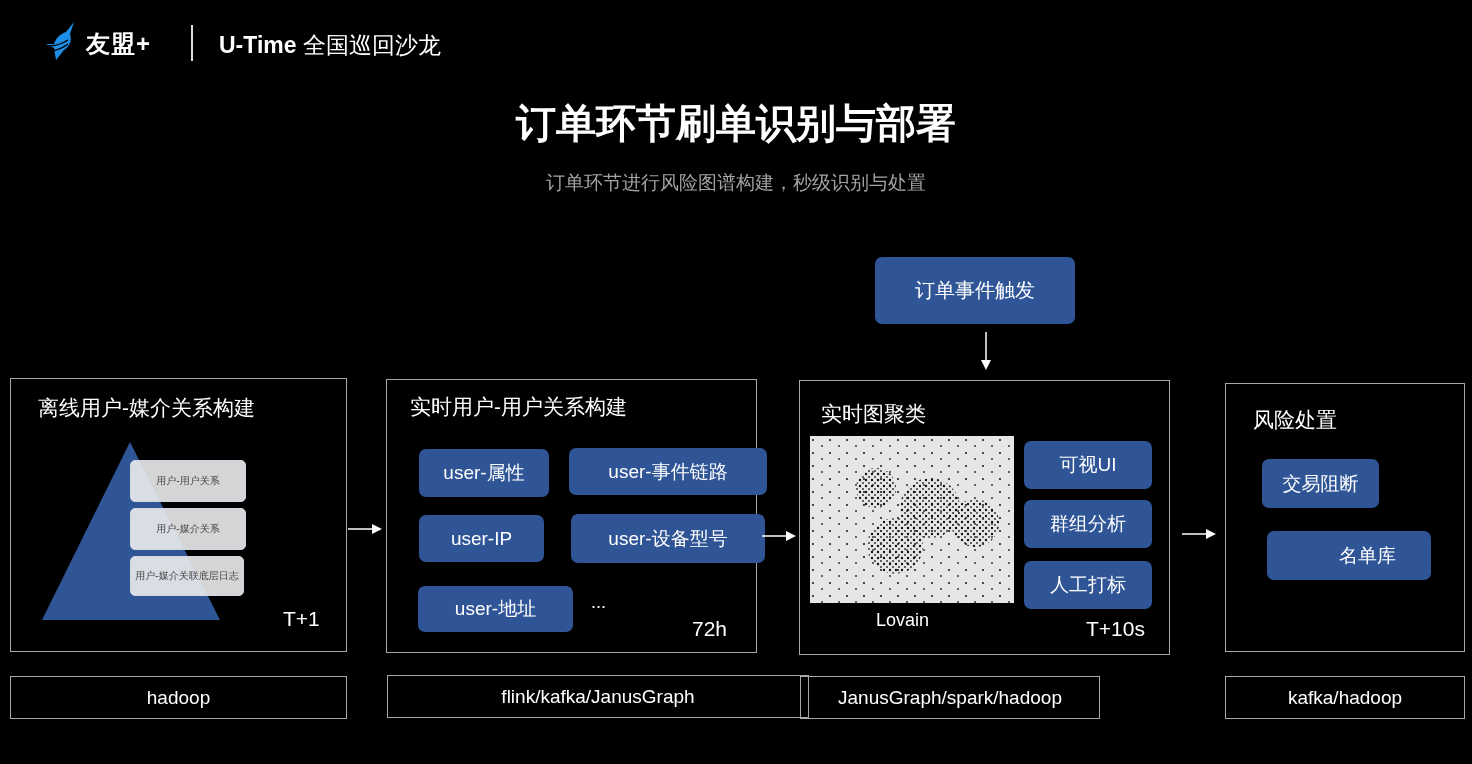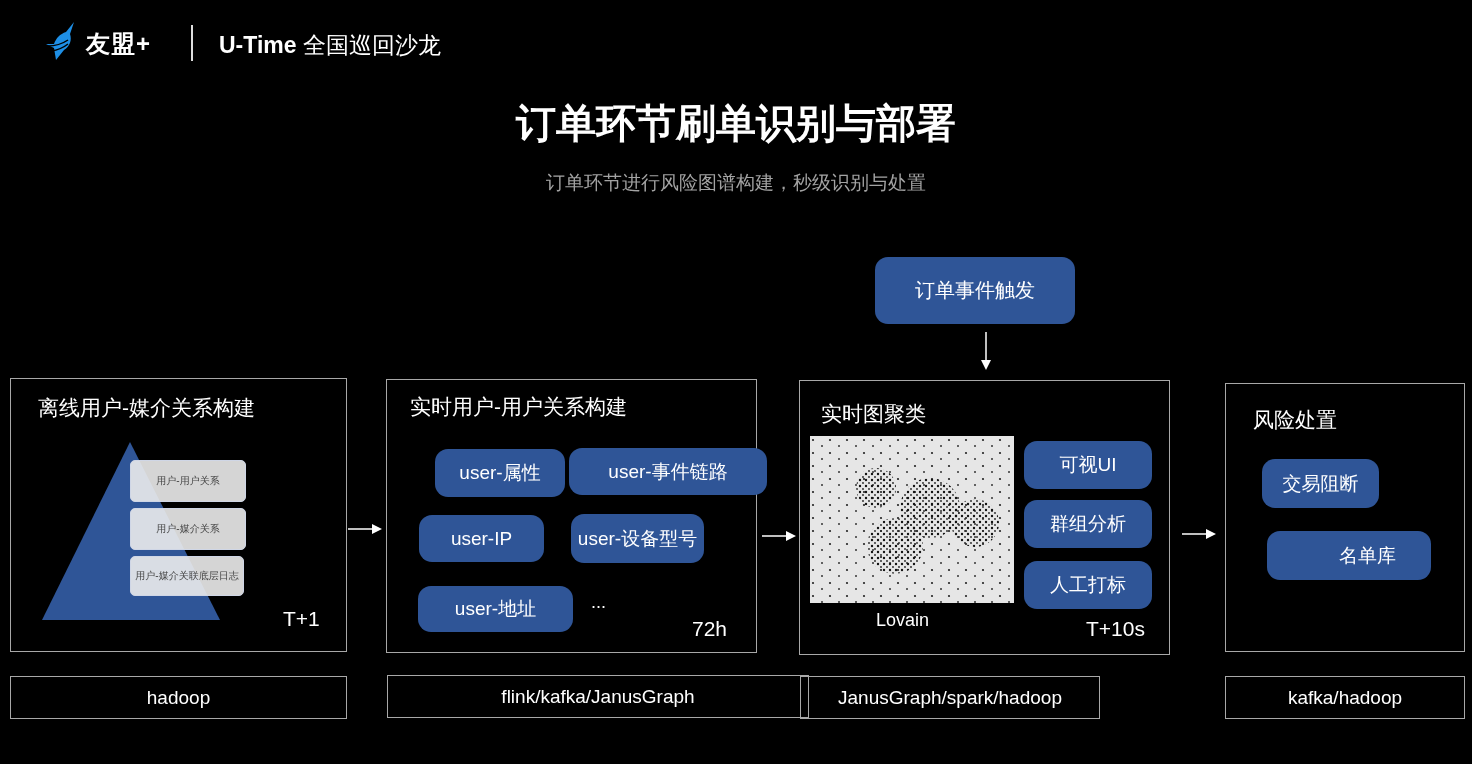--- a/index.html
+++ b/index.html
@@ -12,21 +12,21 @@
   .header-logo { left:44px; top:20px; width:38px; height:42px; }
   .brand { left:86px; top:28px; font-size:24px; font-weight:bold; letter-spacing:1px; }
   .divider { left:191px; top:25px; width:2px; height:36px; background:#ddd; }
   .event { left:219px; top:30px; font-size:23px; }
   .event b { font-weight:bold; }
   .title { left:0; width:1472px; top:96px; text-align:center; font-size:40px; font-weight:bold; }
   .subtitle { left:0; width:1472px; top:170px; text-align:center; font-size:19px; color:#a3a3a3; }
   .panel { border:1.5px solid #a8a8a8; box-sizing:border-box; }
   .panel-title { position:absolute; font-size:21px; color:#fff; }
   .pill {
-    position:absolute; background:#2f5597; border-radius:13px; color:#fff;
+    position:absolute; background:#2f5597; border-radius:7px; color:#fff;
     display:flex; align-items:center; justify-content:center; font-size:19px;
   }
   .tag { position:absolute; font-size:21px; color:#fff; }
   .tech { border:1.5px solid #a8a8a8; box-sizing:border-box; display:flex; align-items:center; justify-content:center; font-size:19px; }
   .arrow { position:absolute; }
   .pyr-label {
     position:absolute; background:rgba(236,236,236,0.9); border:1px solid #cfd6e6; border-radius:5px;
     color:#444; font-size:10px; display:flex; align-items:center; justify-content:center; text-align:center; line-height:14px;
   }
   .scatter { position:absolute; left:810px; top:436px; width:204px; height:167px; background:#e6e6e6; }
@@ -63,24 +63,24 @@
 <div class="tag" style="left:283px; top:607px;">T+1</div>
 <div class="abs tech" style="left:10px; top:676px; width:337px; height:43px;">hadoop</div>
 
 <svg class="arrow" style="left:348px; top:522px;" width="36" height="14">
   <line x1="0" y1="7" x2="26" y2="7" stroke="#fff" stroke-width="1.5"></line>
   <polygon points="24,2 34,7 24,12" fill="#fff"></polygon>
 </svg>
 
 <div class="abs panel" style="left:386px; top:379px; width:371px; height:274px;"></div>
 <div class="panel-title" style="left:410px; top:393px;">实时用户-用户关系构建</div>
-<div class="pill" style="left:419px; top:449px; width:130px; height:48px;margin-left:16px;">user-属性</div>
+<div class="pill" style="left:419px; top:449px; width:130px; height:48px;">user-属性</div>
 <div class="pill" style="left:569px; top:448px; width:198px; height:47px;">user-事件链路</div>
 <div class="pill" style="left:419px; top:515px; width:125px; height:47px;">user-IP</div>
-<div class="pill" style="left:571px; top:514px; width:133px; height:49px;">user-设备型号</div>
+<div class="pill" style="left:571px; top:514px; width:194px; height:49px;">user-设备型号</div>
 <div class="pill" style="left:418px; top:586px; width:155px; height:46px;">user-地址</div>
 <div class="tag" style="left:591px; top:592px; font-size:18px;">...</div>
 <div class="tag" style="left:692px; top:617px;">72h</div>
 <div class="abs tech" style="left:387px; top:675px; width:422px; height:43px;">flink/kafka/JanusGraph</div>
 
 <svg class="arrow" style="left:762px; top:529px;" width="36" height="14">
   <line x1="0" y1="7" x2="26" y2="7" stroke="#fff" stroke-width="1.5"></line>
   <polygon points="24,2 34,7 24,12" fill="#fff"></polygon>
 </svg>
 

